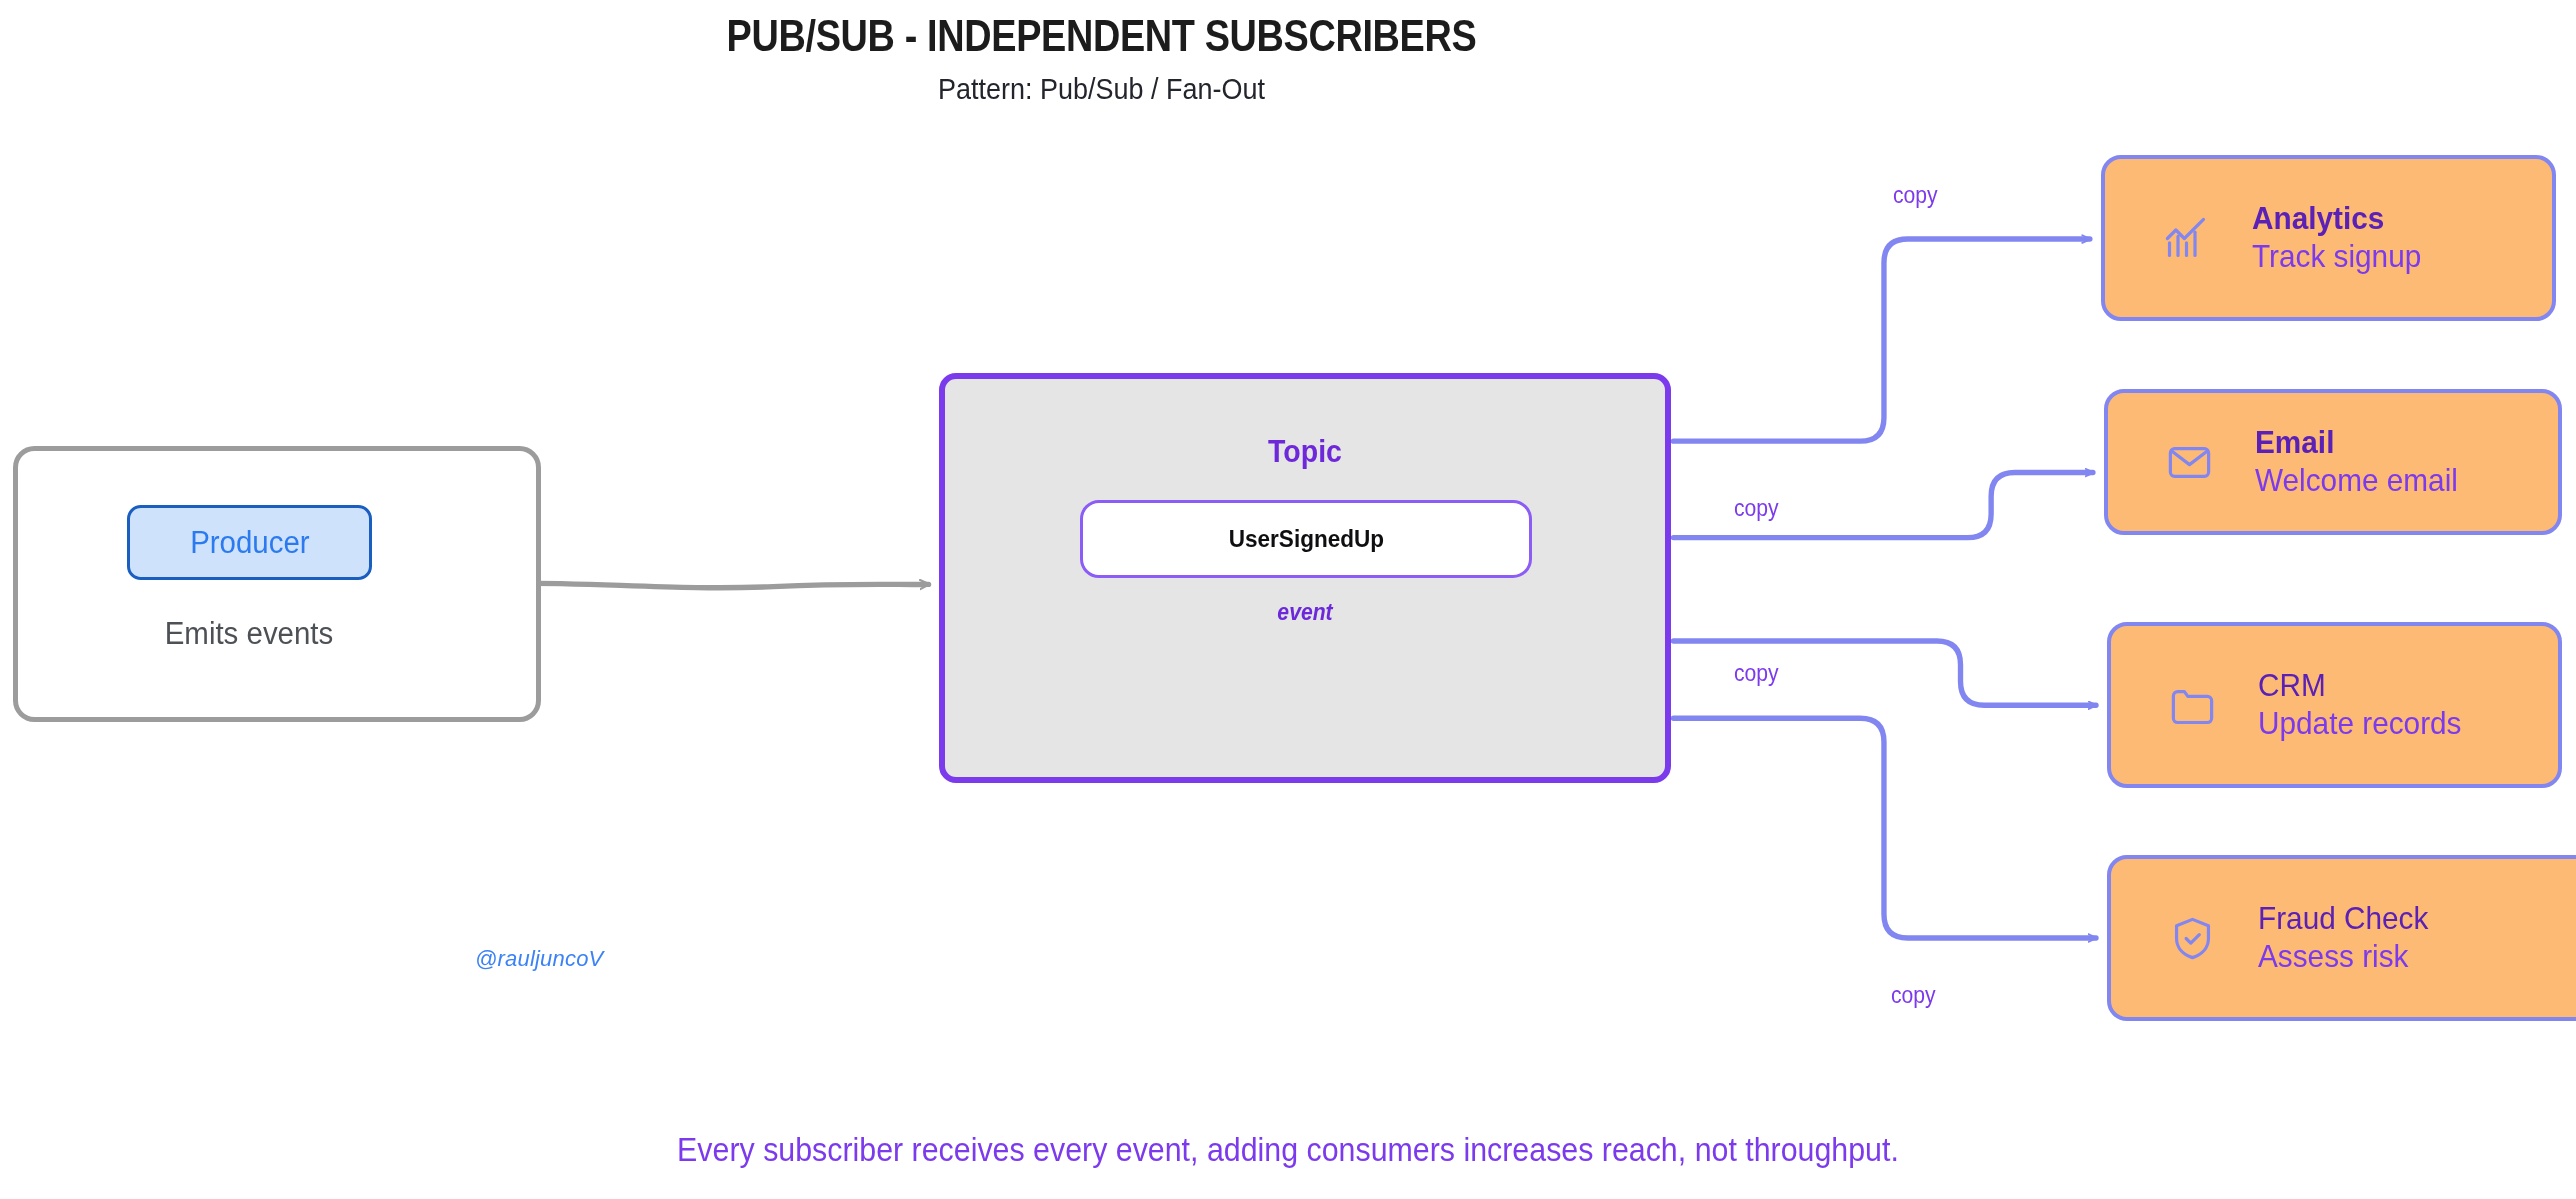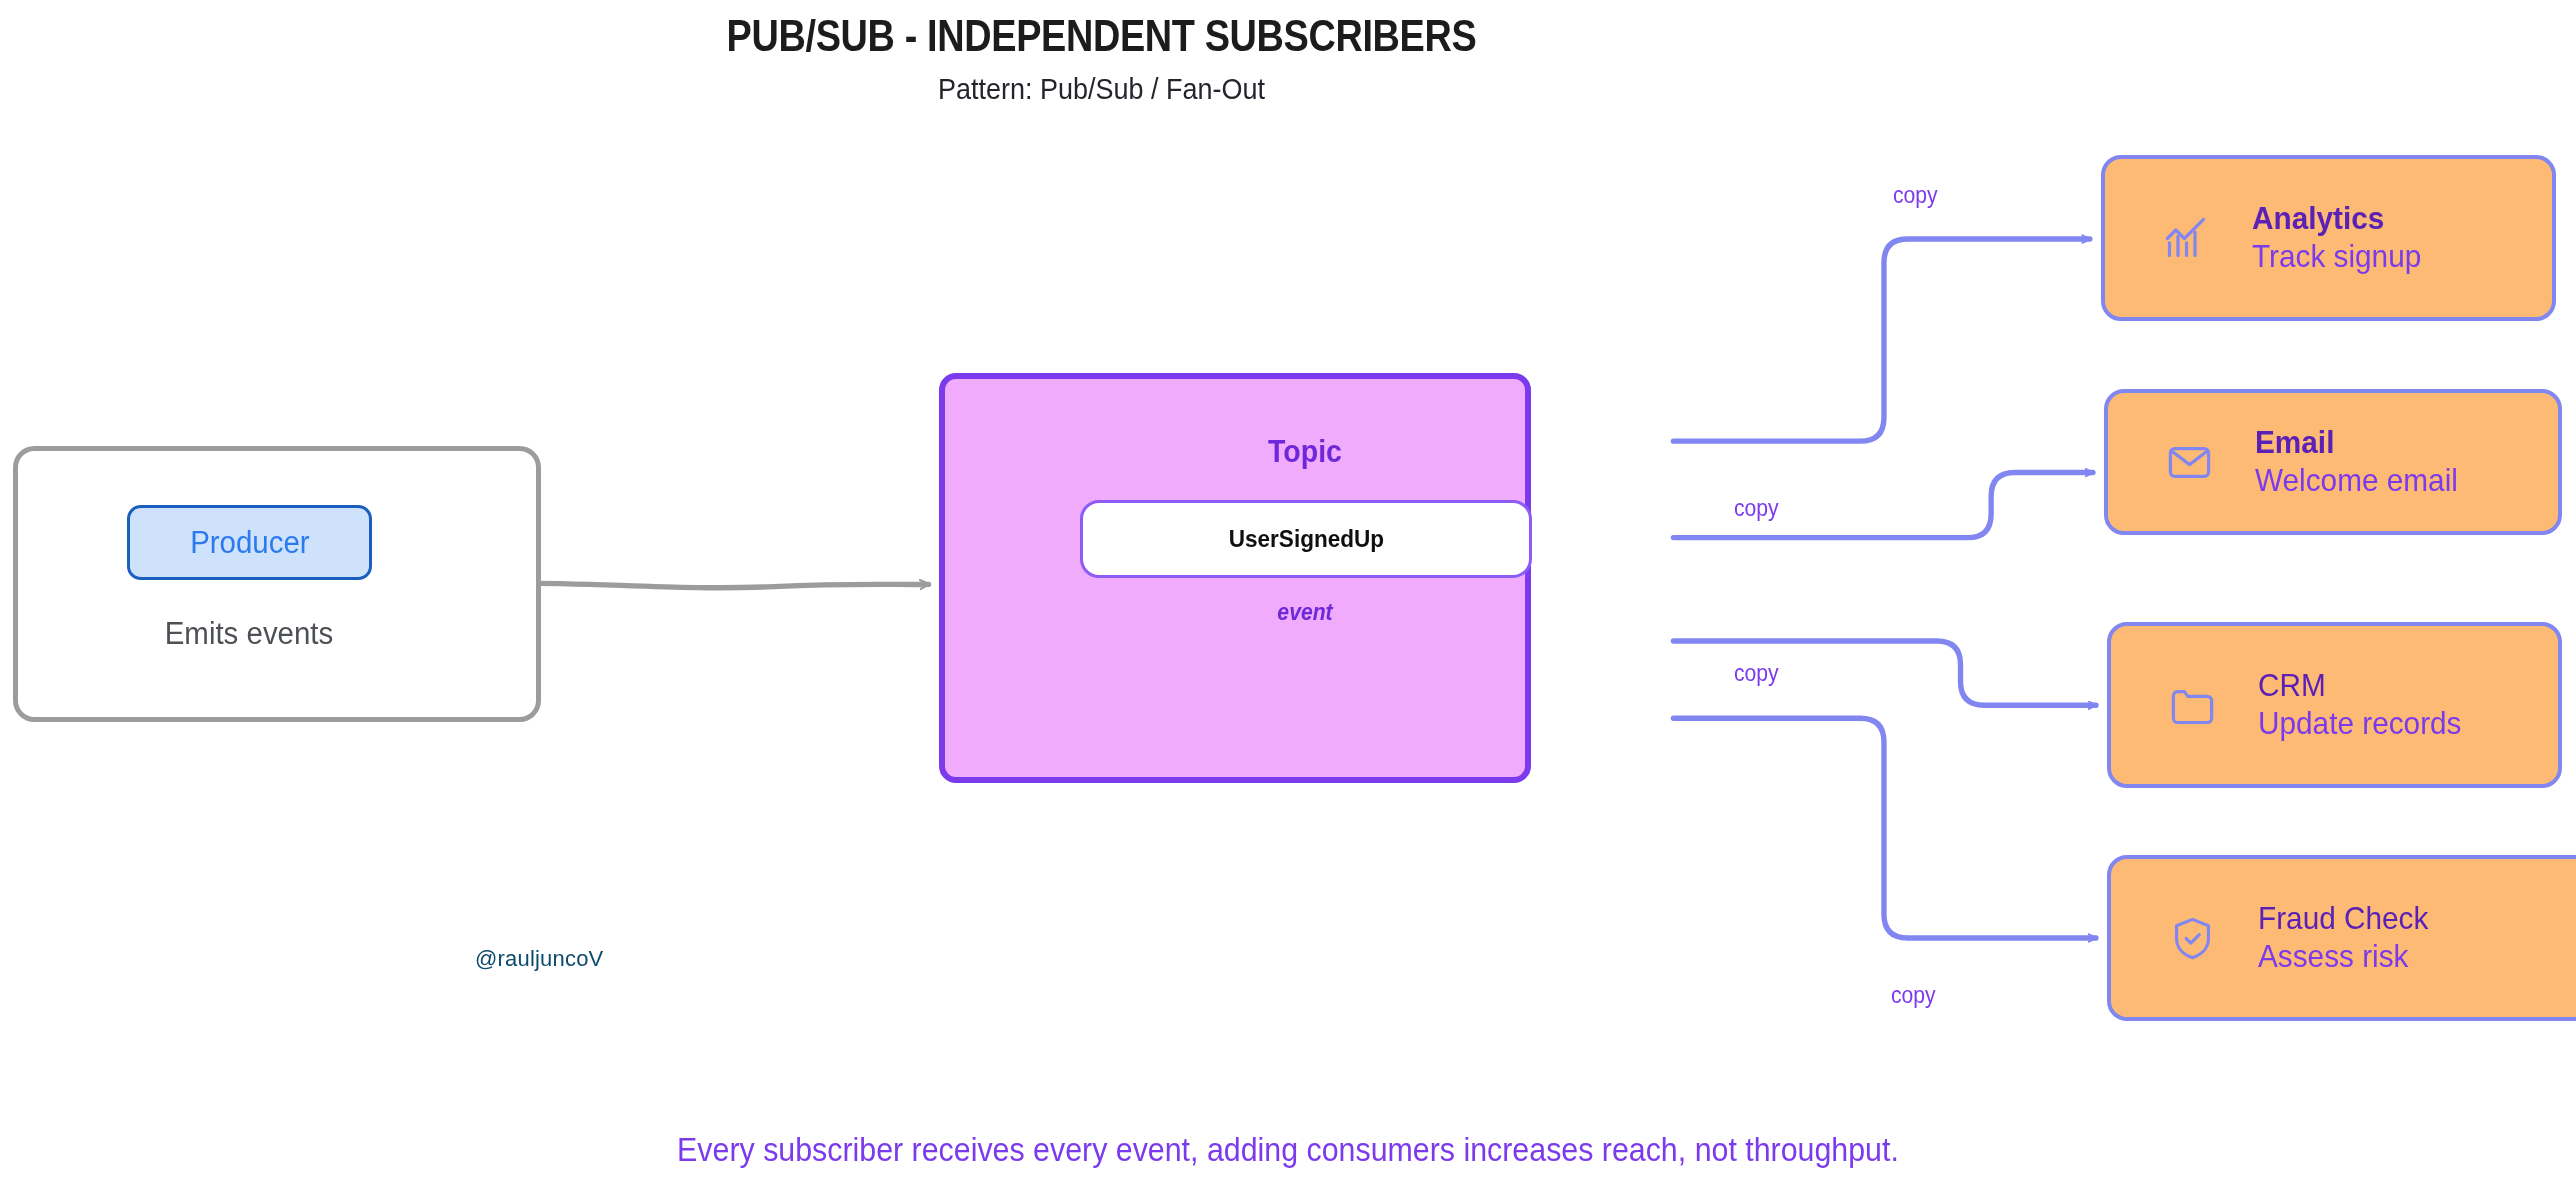--- a/index.html
+++ b/index.html
@@ -98,25 +98,25 @@
     font-size: 31px;
     color: #4d5055;
     font-family: "Liberation Sans Narrow", "Liberation Sans", sans-serif;
     transform: scaleX(0.95);
   }
 
   
   #topic-group {
     left: 939px;
     top: 373px;
-    width: 592px;
+    width: 732px;
     height: 410px;
     border: 6.1px solid #7c3aed;
     border-radius: 17px;
-    background: #f0abfc;
+    background: #e5e5e5;
   }
   #topic-title {
     position: absolute;
     left: 0;
     top: 55px;
     width: 720px;
     text-align: center;
     font-size: 31px;
     font-weight: bold;
     color: #6d28d9;
@@ -225,23 +225,24 @@
   #edge-label-email     { left: 1734px; top: 495px; }
   #edge-label-crm       { left: 1734px; top: 660px; }
   #edge-label-fraud     { left: 1891px; top: 982px; }
 
   
   #watermark {
     position: absolute;
     left: 475px;
     top: 946px;
     font-size: 22px;
-    color: #0c4a6e;
+    color: #3b82f6;
     font-family: "Liberation Sans", sans-serif;
     letter-spacing: 0.2px;
+    font-style: italic;
   }
 
   
   #footer-caption {
     position: absolute;
     left: 0;
     top: 1131px;
     width: 2576px;
     text-align: center;
     font-size: 33px;

